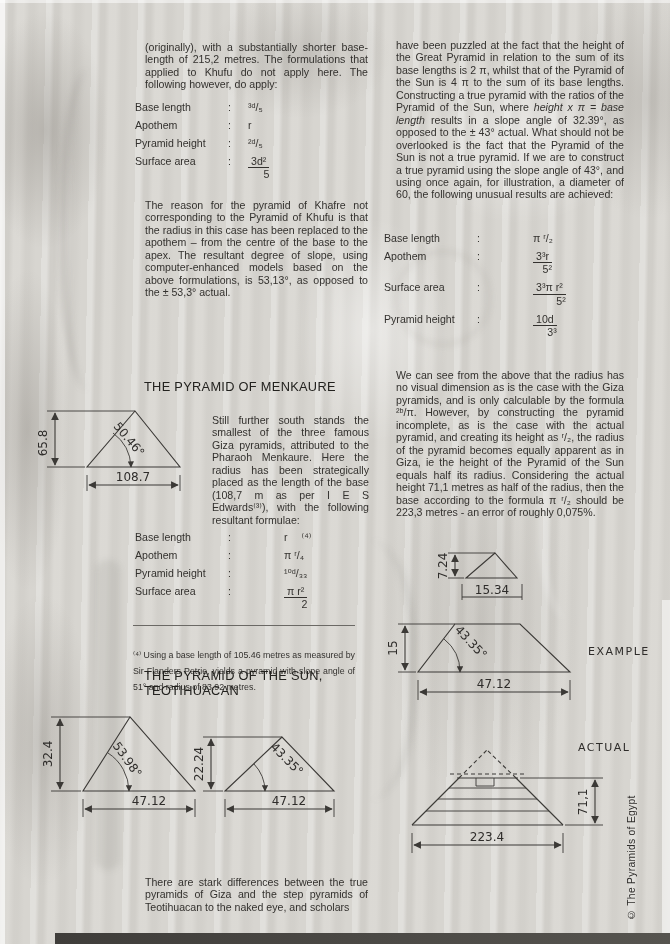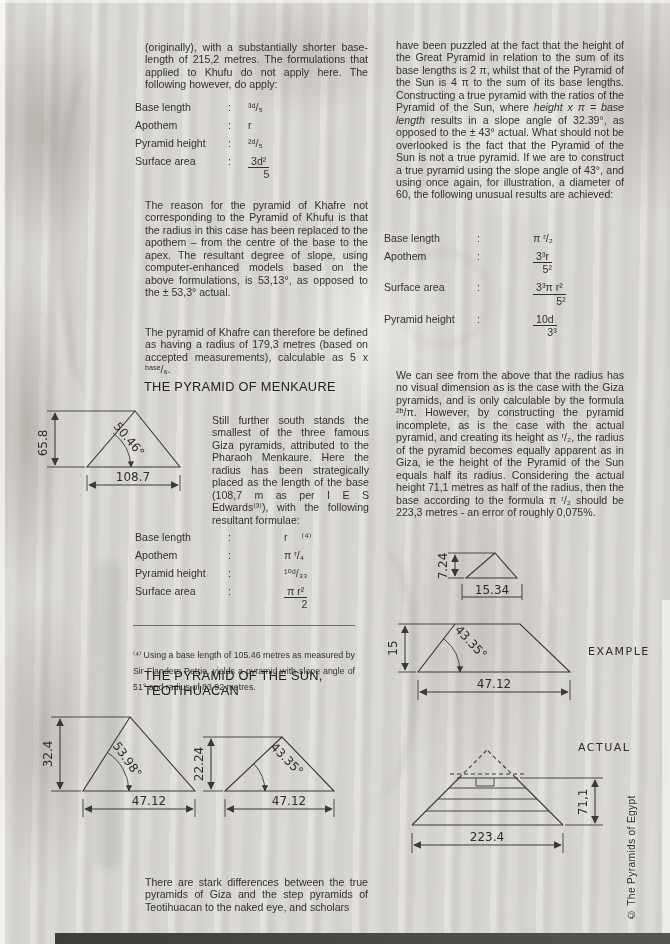--- a/index.html
+++ b/index.html
@@ -96,21 +96,20 @@
       <span class="fsep">:</span>
       <span class="fval frac">
         <span class="num">3d²</span>
         <span class="den">5</span>
       </span>
     </div>
   </div>
 
   <p class="abs body-text" style="left:133px;top:187px;width:223px;">The reason for the pyramid of Khafre not corresponding to the Pyramid of Khufu is that the radius in this case has been replaced to the apothem – from the centre of the base to the apex. The resultant degree of slope, using computer-enhanced models based on the above formulations, is 53,13°, as opposed to the ± 53,3° actual.</p>
 
-  <p class="abs body-text" style="left:133px;top:314px;width:223px;">The pyramid of Khafre can therefore be defined as having a radius of 179,3 metres (based on accepted measurements), calculable as 5 x ᵇᵃˢᵉ/₆.</p>
 
   <div class="abs heading" style="left:144px;top:379px;width:215px;">THE PYRAMID OF MENKAURE</div>
 
   <svg class="abs" style="left:33px;top:396px;" width="152" height="134" viewBox="0 0 152 134">
     <defs>
       <marker id="ah" viewBox="0 0 10 10" refX="9" refY="5" markerWidth="7" markerHeight="7" orient="auto-start-reverse">
         <path d="M0,0 L10,5 L0,10 z" fill="#3b3936"></path>
       </marker>
     </defs>
     <g>

